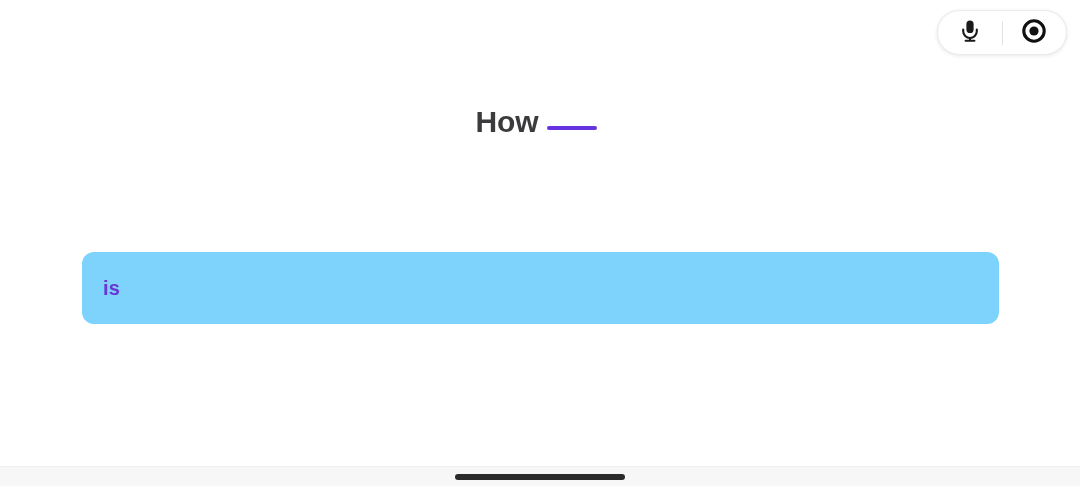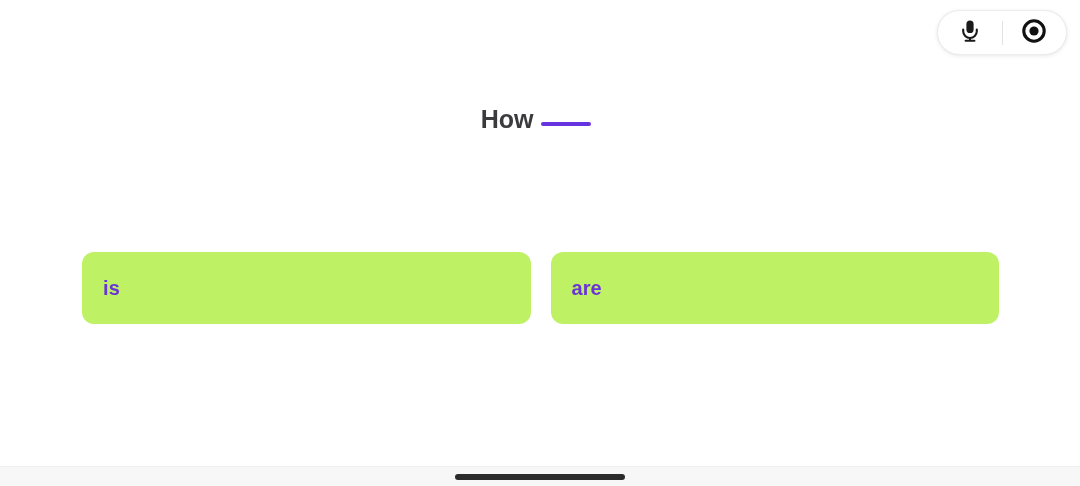--- a/index.html
+++ b/index.html
@@ -52,21 +52,21 @@
   .question-wrap {
     position: absolute;
     top: 105px;
     left: 0;
     width: 1080px;
     display: flex;
     align-items: baseline;
     justify-content: center;
   }
   .question-text {
-    font-size: 25px;
+    font-size: 30px;
     font-weight: bold;
     color: #3b3b3d;
     letter-spacing: -0.1px;
     white-space: pre;
   }
   .blank {
     display: inline-block;
     width: 50px;
     height: 4px;
     border-radius: 2px;
@@ -81,21 +81,21 @@
     position: absolute;
     top: 252px;
     left: 82px;
     width: 917px;
     display: flex;
     gap: 20px;
   }
   .option-card {
     flex: 1 1 0;
     height: 72px;
-    background: #bef264;
+    background: #7dd3fc;
     border-radius: 12px;
     display: flex;
     align-items: center;
     padding-left: 21px;
     box-sizing: border-box;
     cursor: pointer;
   }
   .option-label {
     font-size: 20px;
     font-weight: bold;
@@ -158,21 +158,18 @@
   <span class="question-text">How</span>
   <span class="blank"></span>
 </div>
 
 <div class="options-row">
 
   <div class="option-card">
     <span class="option-label">is</span>
   </div>
 
-  <div class="option-card">
-    <span class="option-label">are</span>
-  </div>
 
 </div>
 
 <div class="system-bar">
   <div class="home-indicator"></div>
 </div>
 
 </body></html>

